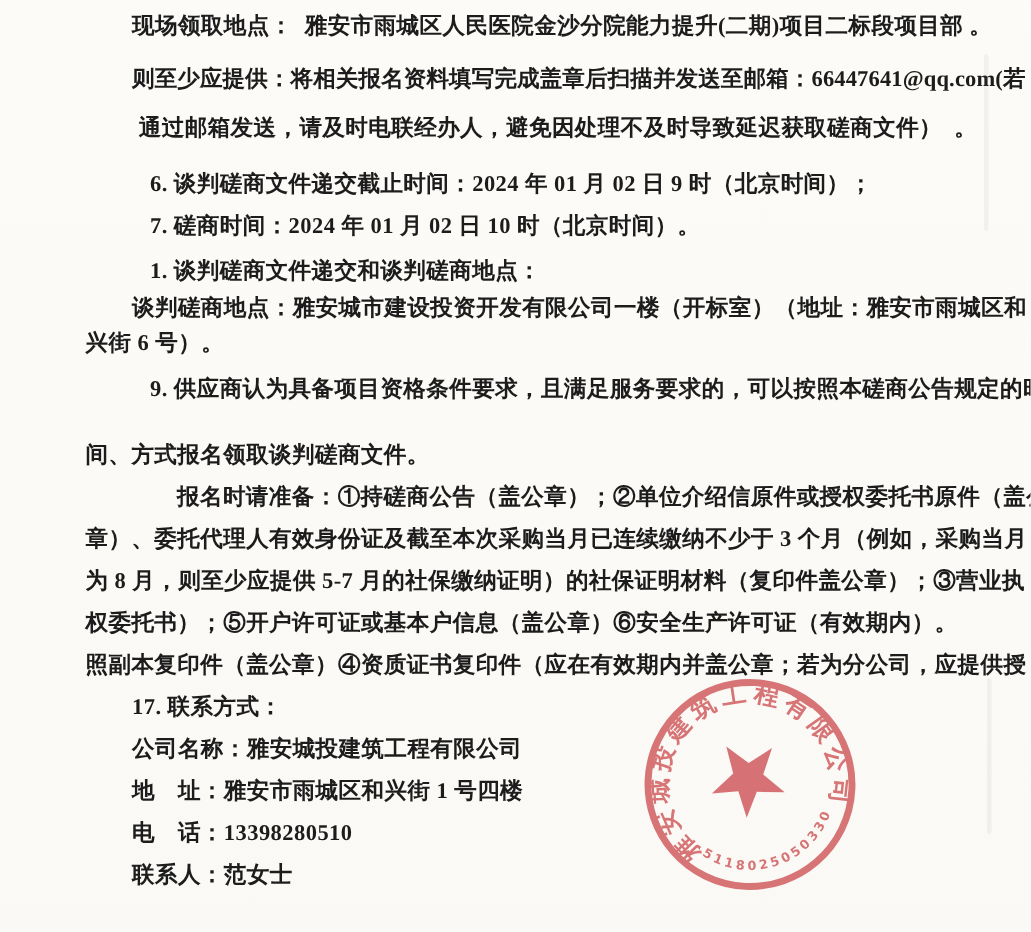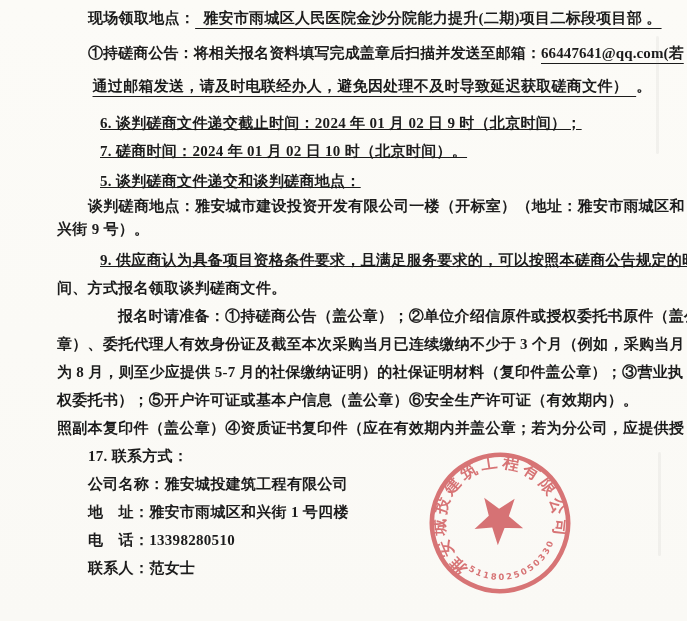--- a/index.html
+++ b/index.html
@@ -12,28 +12,27 @@
   .page{
     position:relative;width:687px;height:621px;
     padding:2px 0 0 57px;box-sizing:border-box;
     background:linear-gradient(180deg,#fcfbf7 0%,#fbfaf6 55%,#faf9f5 100%);
   }
   .line{
     height:28px;line-height:28px;font-size:15px;letter-spacing:.3px;
     white-space:pre;font-weight:600;
   }
   .tight{height:23px;line-height:23px;}
-  .ind-a{padding-left:43px;text-decoration:underline;}  
+  .ind-a{padding-left:43px;}  
   .ind-b{padding-left:31px;}  
   .ind-c{padding-left:61px;}  
   .mt2{margin-top:2px;}.mt5{margin-top:5px;text-align:center;}.mt7{margin-top:7px;}
-  .mt9{margin-top:9px;}.mt1{margin-top:0;}
+  .mt9{margin-top:9px;}.mt1{margin-top:16px;}
   .ls-tight{letter-spacing:.1px;}
   .u{
-    text-decoration:underline;
     text-underline-offset:5px;
     text-decoration-thickness:1.4px;
   }
   .seal{
     position:absolute;left:414px;top:437px;width:172px;height:172px;
     pointer-events:none;
   }
   .seal-name{
     font-size:16.5px;font-weight:bold;letter-spacing:3.6px;
     fill:#cf5356;font-family:"Liberation Serif","DejaVu Serif",serif;
@@ -49,34 +48,34 @@
   .streak-1{left:656px;top:36px;height:118px;}
   .streak-2{left:658px;top:452px;height:104px;}
 </style>
 </head>
 <body>
 
 <div class="page">
 
   <div class="line ind-b mt2"><span>现场领取地点：</span><span class="u">  雅安市雨城区人民医院金沙分院能力提升(二期)项目二标段项目部 。</span></div>
 
-  <div class="line ind-b mt7 ls-tight"><span>①持磋商公告：将相关报名资料填写完成盖章后扫描并发送至邮箱：</span><span class="u">66447641@qq.com(若</span></div>
+  <div class="line ind-b mt7 ls-tight"><span>则至少应提供：将相关报名资料填写完成盖章后扫描并发送至邮箱：</span><span class="u">66447641@qq.com(若</span></div>
 
   <div class="line mt5"><span class="u">通过邮箱发送，请及时电联经办人，避免因处理不及时导致延迟获取磋商文件）  </span><span>。</span></div>
 
   <div class="line ind-a mt9"><span>6. 谈判磋商文件递交截止时间：2024 年 01 月 02 日 9 时（北京时间）；</span></div>
 
   <div class="line ind-a"><span>7. 磋商时间：2024 年 01 月 02 日 10 时（北京时间）。</span></div>
 
-  <div class="line ind-a mt2"><span>5. 谈判磋商文件递交和谈判磋商地点：</span></div>
+  <div class="line ind-a mt2"><span>1. 谈判磋商文件递交和谈判磋商地点：</span></div>
 
 
   <div class="line ind-b tight"><span>谈判磋商地点：雅安城市建设投资开发有限公司一楼（开标室）（地址：雅安市雨城区和</span></div>
 
-  <div class="line tight"><span>兴街 9 号）。</span></div>
+  <div class="line tight"><span>兴街 6 号）。</span></div>
 
   <div class="line ind-a mt5"><span>9. 供应商认为具备项目资格条件要求，且满足服务要求的，可以按照本磋商公告规定的时</span></div>
 
   <div class="line mt1"><span>间、方式报名领取谈判磋商文件。</span></div>
 
   <div class="line ind-c"><span>报名时请准备：①持磋商公告（盖公章）；②单位介绍信原件或授权委托书原件（盖公</span></div>
 
   <div class="line"><span>章）、委托代理人有效身份证及截至本次采购当月已连续缴纳不少于 3 个月（例如，采购当月</span></div>
 
   <div class="line"><span>为 8 月，则至少应提供 5-7 月的社保缴纳证明）的社保证明材料（复印件盖公章）；③营业执</span></div>

